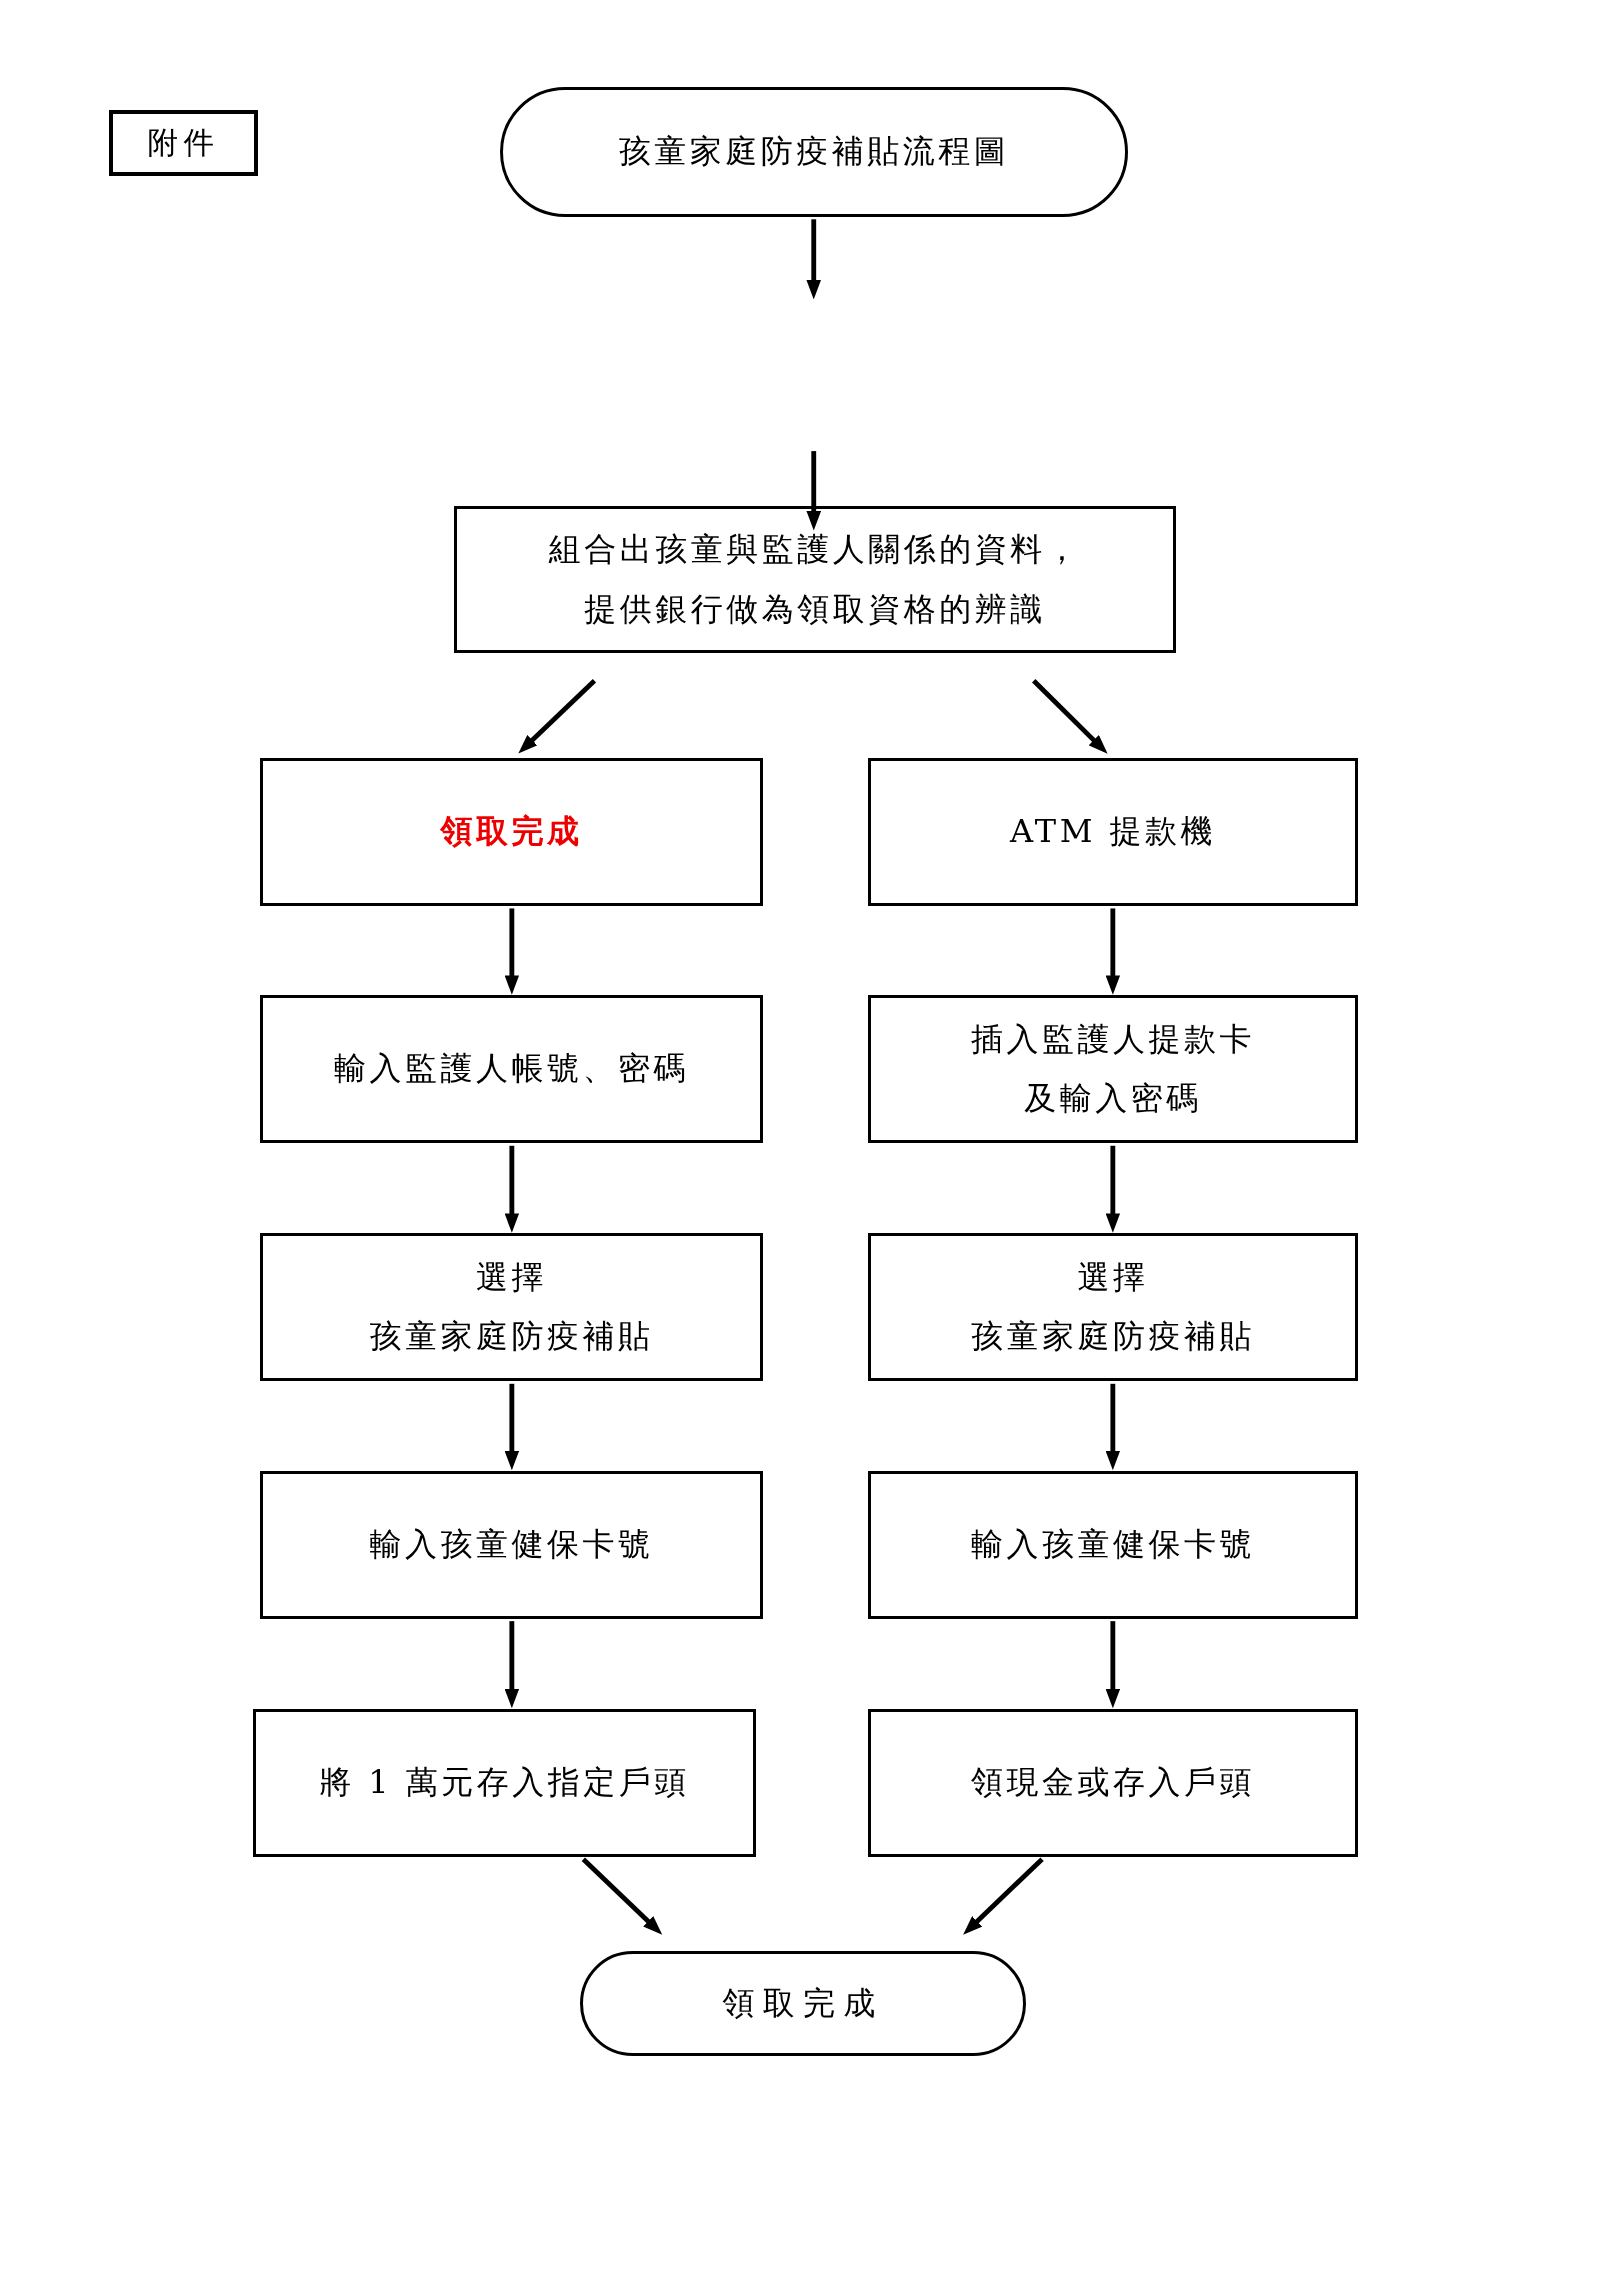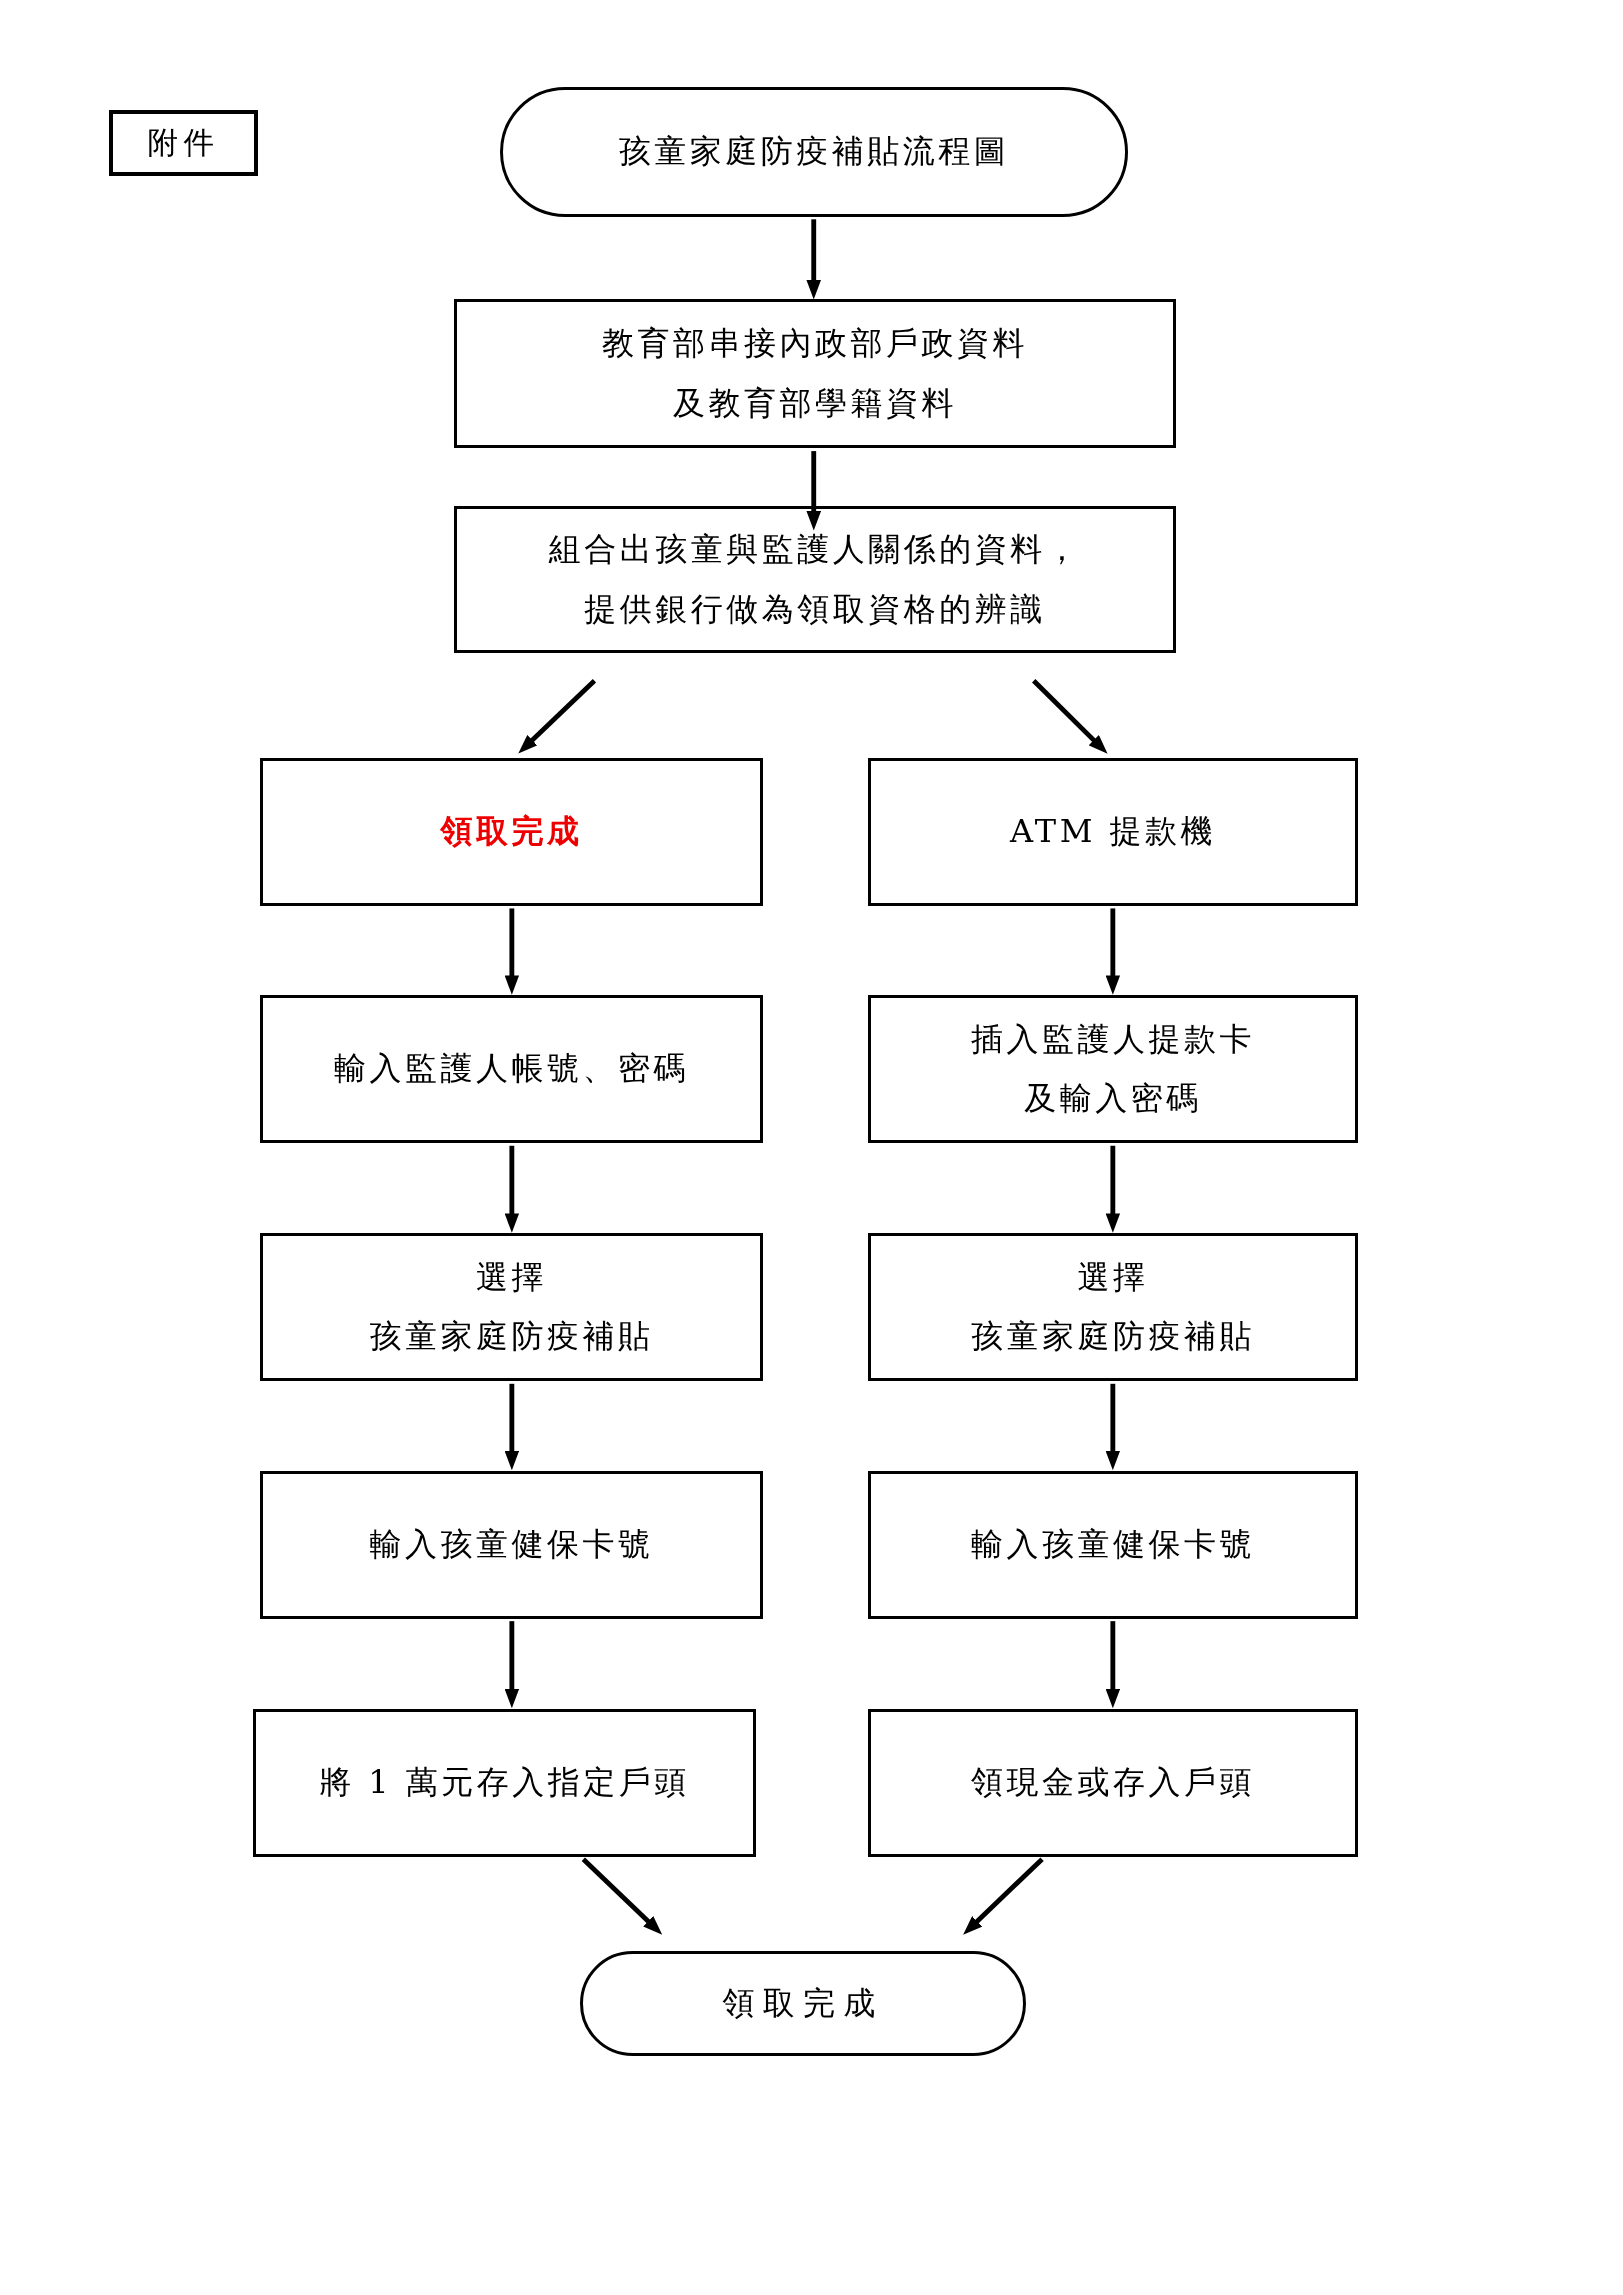--- a/index.html
+++ b/index.html
@@ -42,24 +42,20 @@
 <div id="page">
 
   <div class="node attach" style="left:109px;top:82px;width:149px;height:66px;margin-top:28px;">
     <span>附件</span>
   </div>
 
   <div class="node terminator" style="left:500px;top:87px;width:628px;height:130px;">
     <span>孩童家庭防疫補貼流程圖</span>
   </div>
 
-  <div class="node" style="left:454px;top:299px;width:722px;height:149px;">
-    <span class="line2">教育部串接內政部戶政資料</span>
-    <span class="line2">及教育部學籍資料</span>
-  </div>
 
   <div class="node" style="left:454px;top:506px;width:722px;height:147px;">
     <span class="line2">組合出孩童與監護人關係的資料，</span>
     <span class="line2">提供銀行做為領取資格的辨識</span>
   </div>
 
   <div class="node" style="left:260px;top:758px;width:503px;height:148px;">
     <span class="bold-red" style="color: rgb(238, 0, 0);">領取完成</span>
   </div>
 

